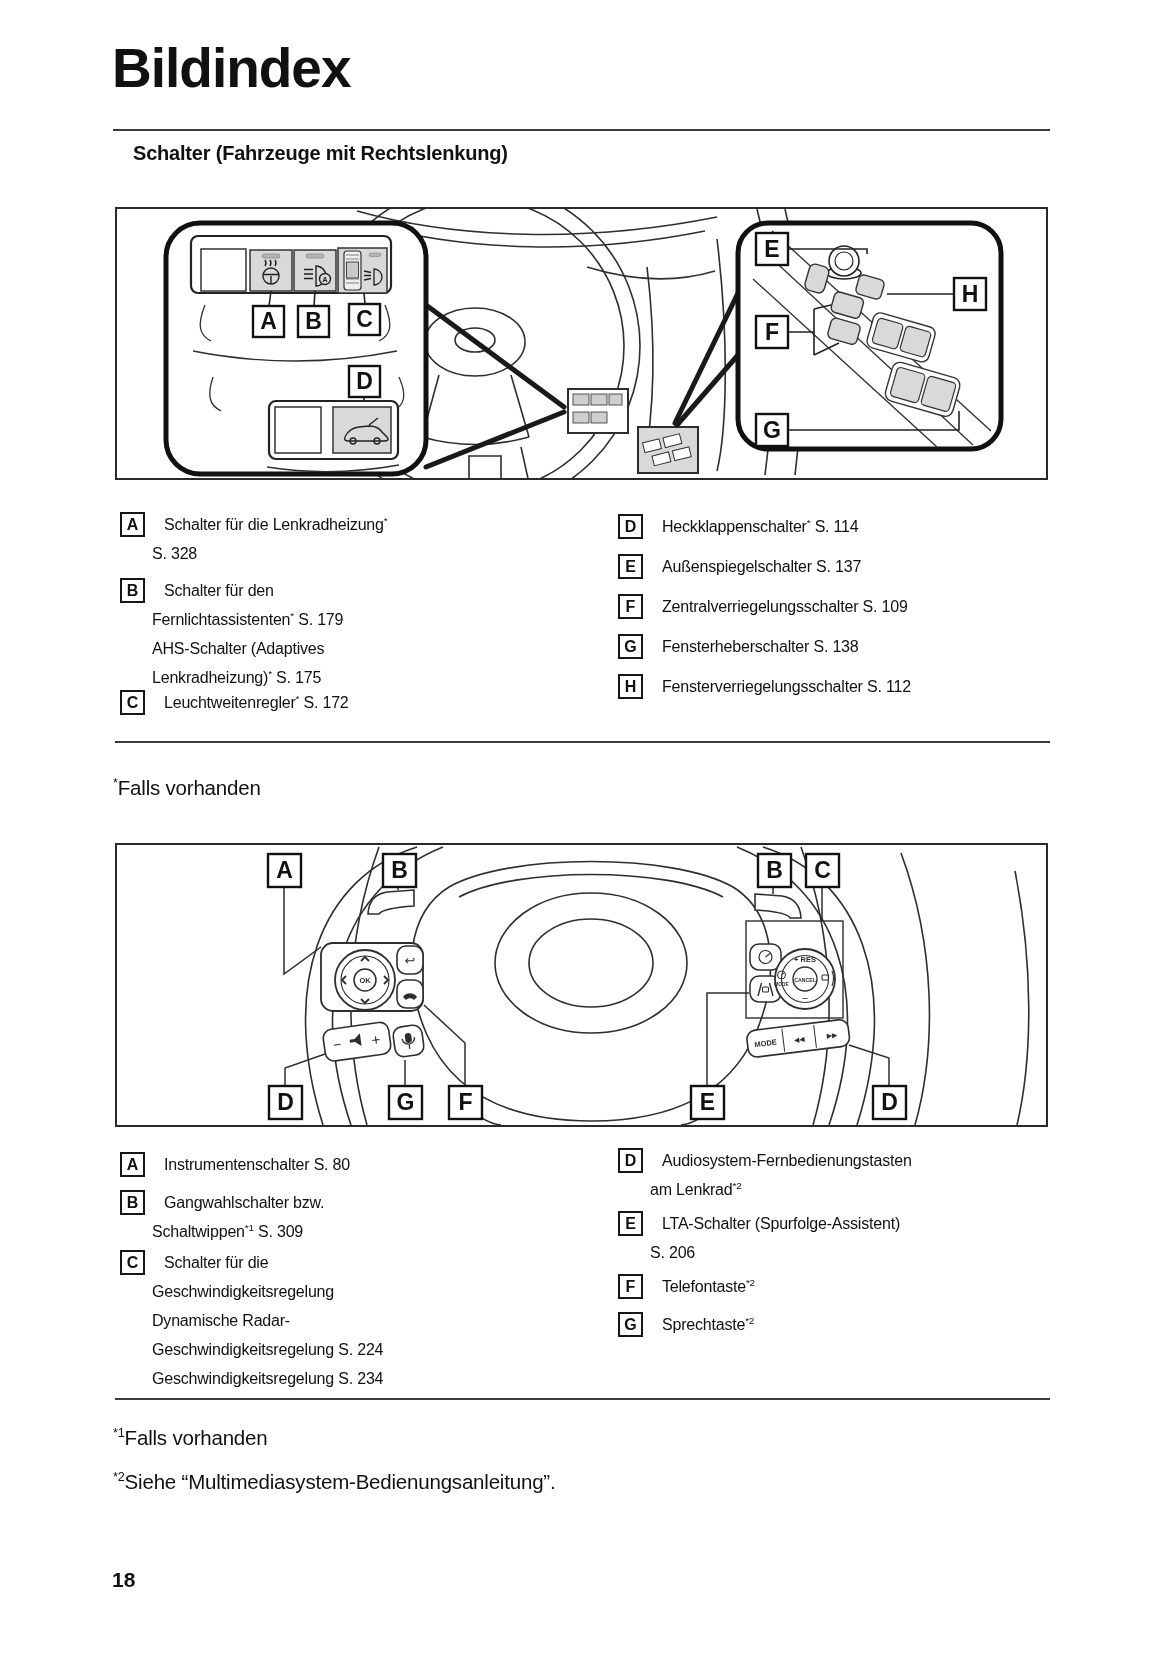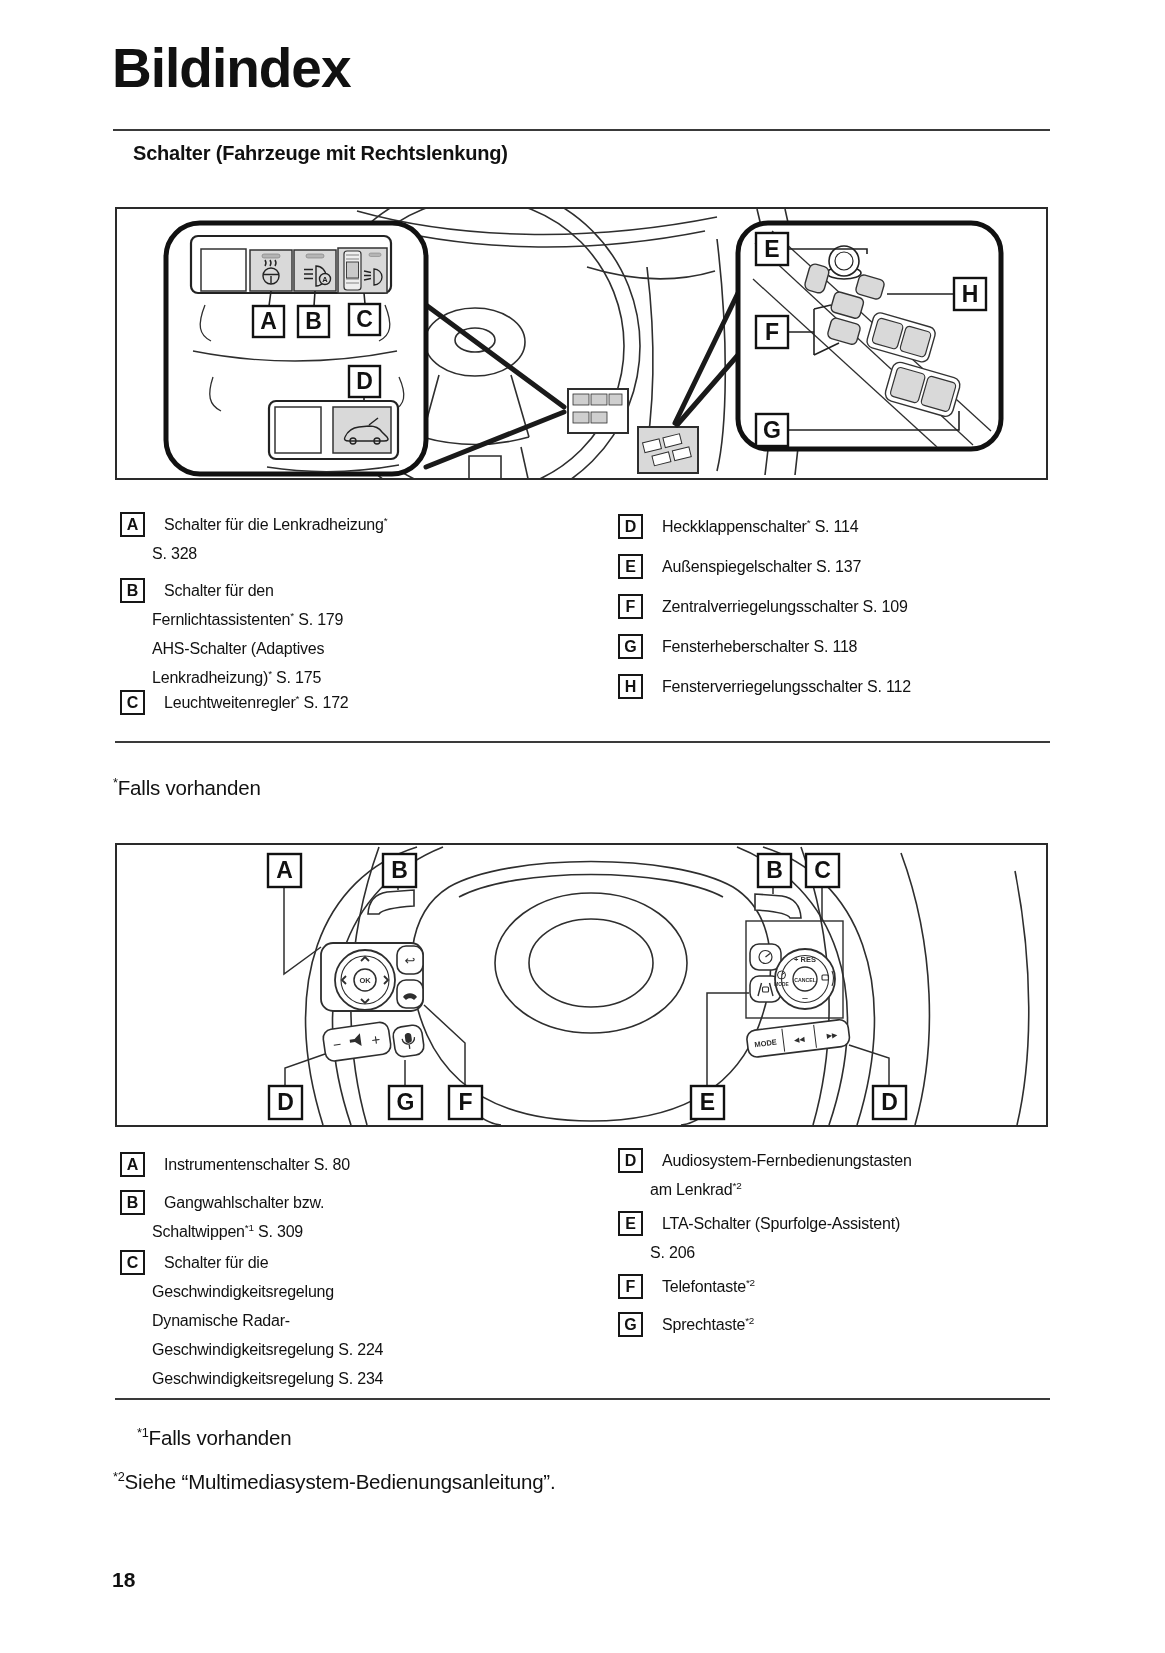--- a/index.html
+++ b/index.html
@@ -197,21 +197,21 @@
 <div class="abs key" style="left:120px;top:690px;">C</div>
 <div class="abs ltxt" style="left:152px;top:688px;"><span>Leuchtweitenregler</span><sup>*</sup><span> S. 172</span></div>
 
 <div class="abs key" style="left:618px;top:514px;">D</div>
 <div class="abs ltxt" style="left:650px;top:512px;"><span>Heckklappenschalter</span><sup>*</sup><span> S. 114</span></div>
 <div class="abs key" style="left:618px;top:554px;">E</div>
 <div class="abs ltxt" style="left:650px;top:552px;"><span>Außenspiegelschalter S. 137</span></div>
 <div class="abs key" style="left:618px;top:594px;">F</div>
 <div class="abs ltxt" style="left:650px;top:592px;"><span>Zentralverriegelungsschalter S. 109</span></div>
 <div class="abs key" style="left:618px;top:634px;">G</div>
-<div class="abs ltxt" style="left:650px;top:632px;"><span>Fensterheberschalter S. 118</span></div>
+<div class="abs ltxt" style="left:650px;top:632px;"><span>Fensterheberschalter S. 138</span></div>
 <div class="abs key" style="left:618px;top:674px;">H</div>
 <div class="abs ltxt" style="left:650px;top:672px;"><span>Fensterverriegelungsschalter S. 112</span></div>
 
 <div class="abs hr" style="left:115px;top:741px;width:935px;"></div>
 <div class="abs fnote" style="left:113px;top:776px;"><sup>*</sup><span>Falls vorhanden</span></div>
 
 <div class="abs figbox" style="left:115px;top:843px;width:929px;height:280px;">
 <svg width="929" height="280" viewBox="0 0 929 280">
   <g stroke="#2e2e2e" fill="none" stroke-width="1.6">
     <path d="M300,2 C204,32 162,140 206,280"></path>
@@ -371,16 +371,16 @@
 <div class="abs key" style="left:618px;top:1148px;">D</div>
 <div class="abs ltxt" style="left:650px;top:1146px;"><span>Audiosystem-Fernbedienungstasten</span><br><span>am Lenkrad</span><sup>*2</sup></div>
 <div class="abs key" style="left:618px;top:1211px;">E</div>
 <div class="abs ltxt" style="left:650px;top:1209px;"><span>LTA-Schalter (Spurfolge-Assistent)</span><br><span>S. 206</span></div>
 <div class="abs key" style="left:618px;top:1274px;">F</div>
 <div class="abs ltxt" style="left:650px;top:1272px;"><span>Telefontaste</span><sup>*2</sup></div>
 <div class="abs key" style="left:618px;top:1312px;">G</div>
 <div class="abs ltxt" style="left:650px;top:1310px;"><span>Sprechtaste</span><sup>*2</sup></div>
 
 <div class="abs hr" style="left:115px;top:1398px;width:935px;"></div>
-<div class="abs fnote" style="left:113px;top:1426px;margin-left:24px;"><sup>*1</sup><span>Falls vorhanden</span></div>
+<div class="abs fnote" style="left:113px;top:1426px;"><sup>*1</sup><span>Falls vorhanden</span></div>
 <div class="abs fnote" style="left:113px;top:1470px;"><sup>*2</sup><span>Siehe “Multimediasystem-Bedienungsanleitung”.</span></div>
 
 <div class="abs pageno" style="left:112px;top:1568px;">18</div>
 
 </body></html>

